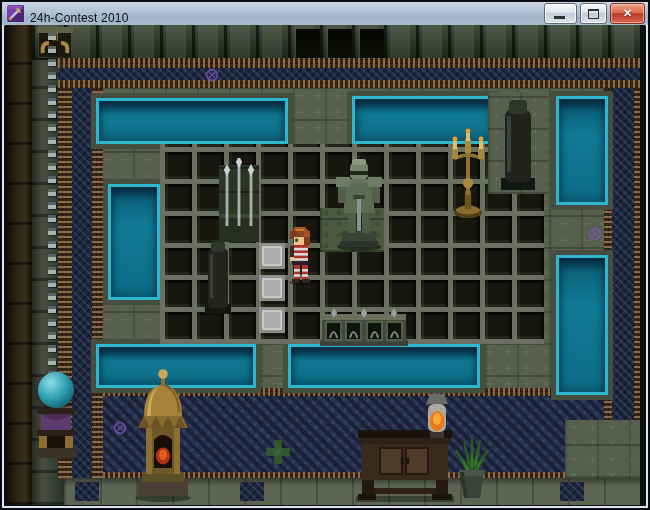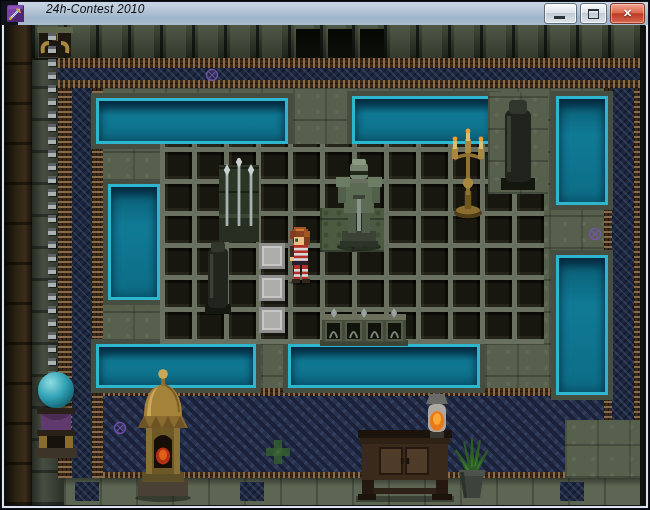--- a/index.html
+++ b/index.html
@@ -1,22 +1,22 @@
 <!DOCTYPE html>
 <html><head>
 <meta charset="utf-8">
 <style>
   html,body{margin:0;padding:0;background:#3a3a3a;font-family:"Liberation Sans",sans-serif;}
   #win{position:relative;width:650px;height:510px;background:#10131b;overflow:hidden;
        box-shadow:0 0 0 1px #05060a inset;}
   .abs{position:absolute;}
   
-  #titlebar{left:18px;top:2px;right:2px;height:23px;
+  #titlebar{left:2px;top:2px;right:2px;height:23px;
     background:linear-gradient(#cbd7e4,#b3c4d5 40%,#9fb4c9 70%,#a9bccd);
-    border-bottom:1px solid #6e7f90;display:flex;align-items:flex-start;font-style:italic;}
+    border-bottom:1px solid #6e7f90;display:flex;align-items:flex-end;}
   #title-text{margin-left:28px;font-size:12px;color:#0b0d10;letter-spacing:.2px;}
   #app-icon{left:7px;top:5px;width:17px;height:17px;}
   #edge-light{left:2px;right:2px;top:25px;bottom:2px;border:2px solid #dbe3ec;border-top:none;pointer-events:none;z-index:60;}
   #btns{top:3px;right:5px;height:19px;display:flex;gap:3px;z-index:70;}
   .wbtn{width:31px;height:19px;border:1px solid #5f6d7c;border-radius:3px;position:relative;
     background:linear-gradient(#fcfdfe,#dde3ea 45%,#c3ccd6 50%,#dde3e9);
     box-shadow:inset 0 0 0 1px rgba(255,255,255,.75);}
   .wbtn.max{width:25px;}
   .wbtn.close{width:33px;border-color:#7c3526;
     background:linear-gradient(#f2a492,#dd6a4e 45%,#bb3a26 52%,#d96b4f);

